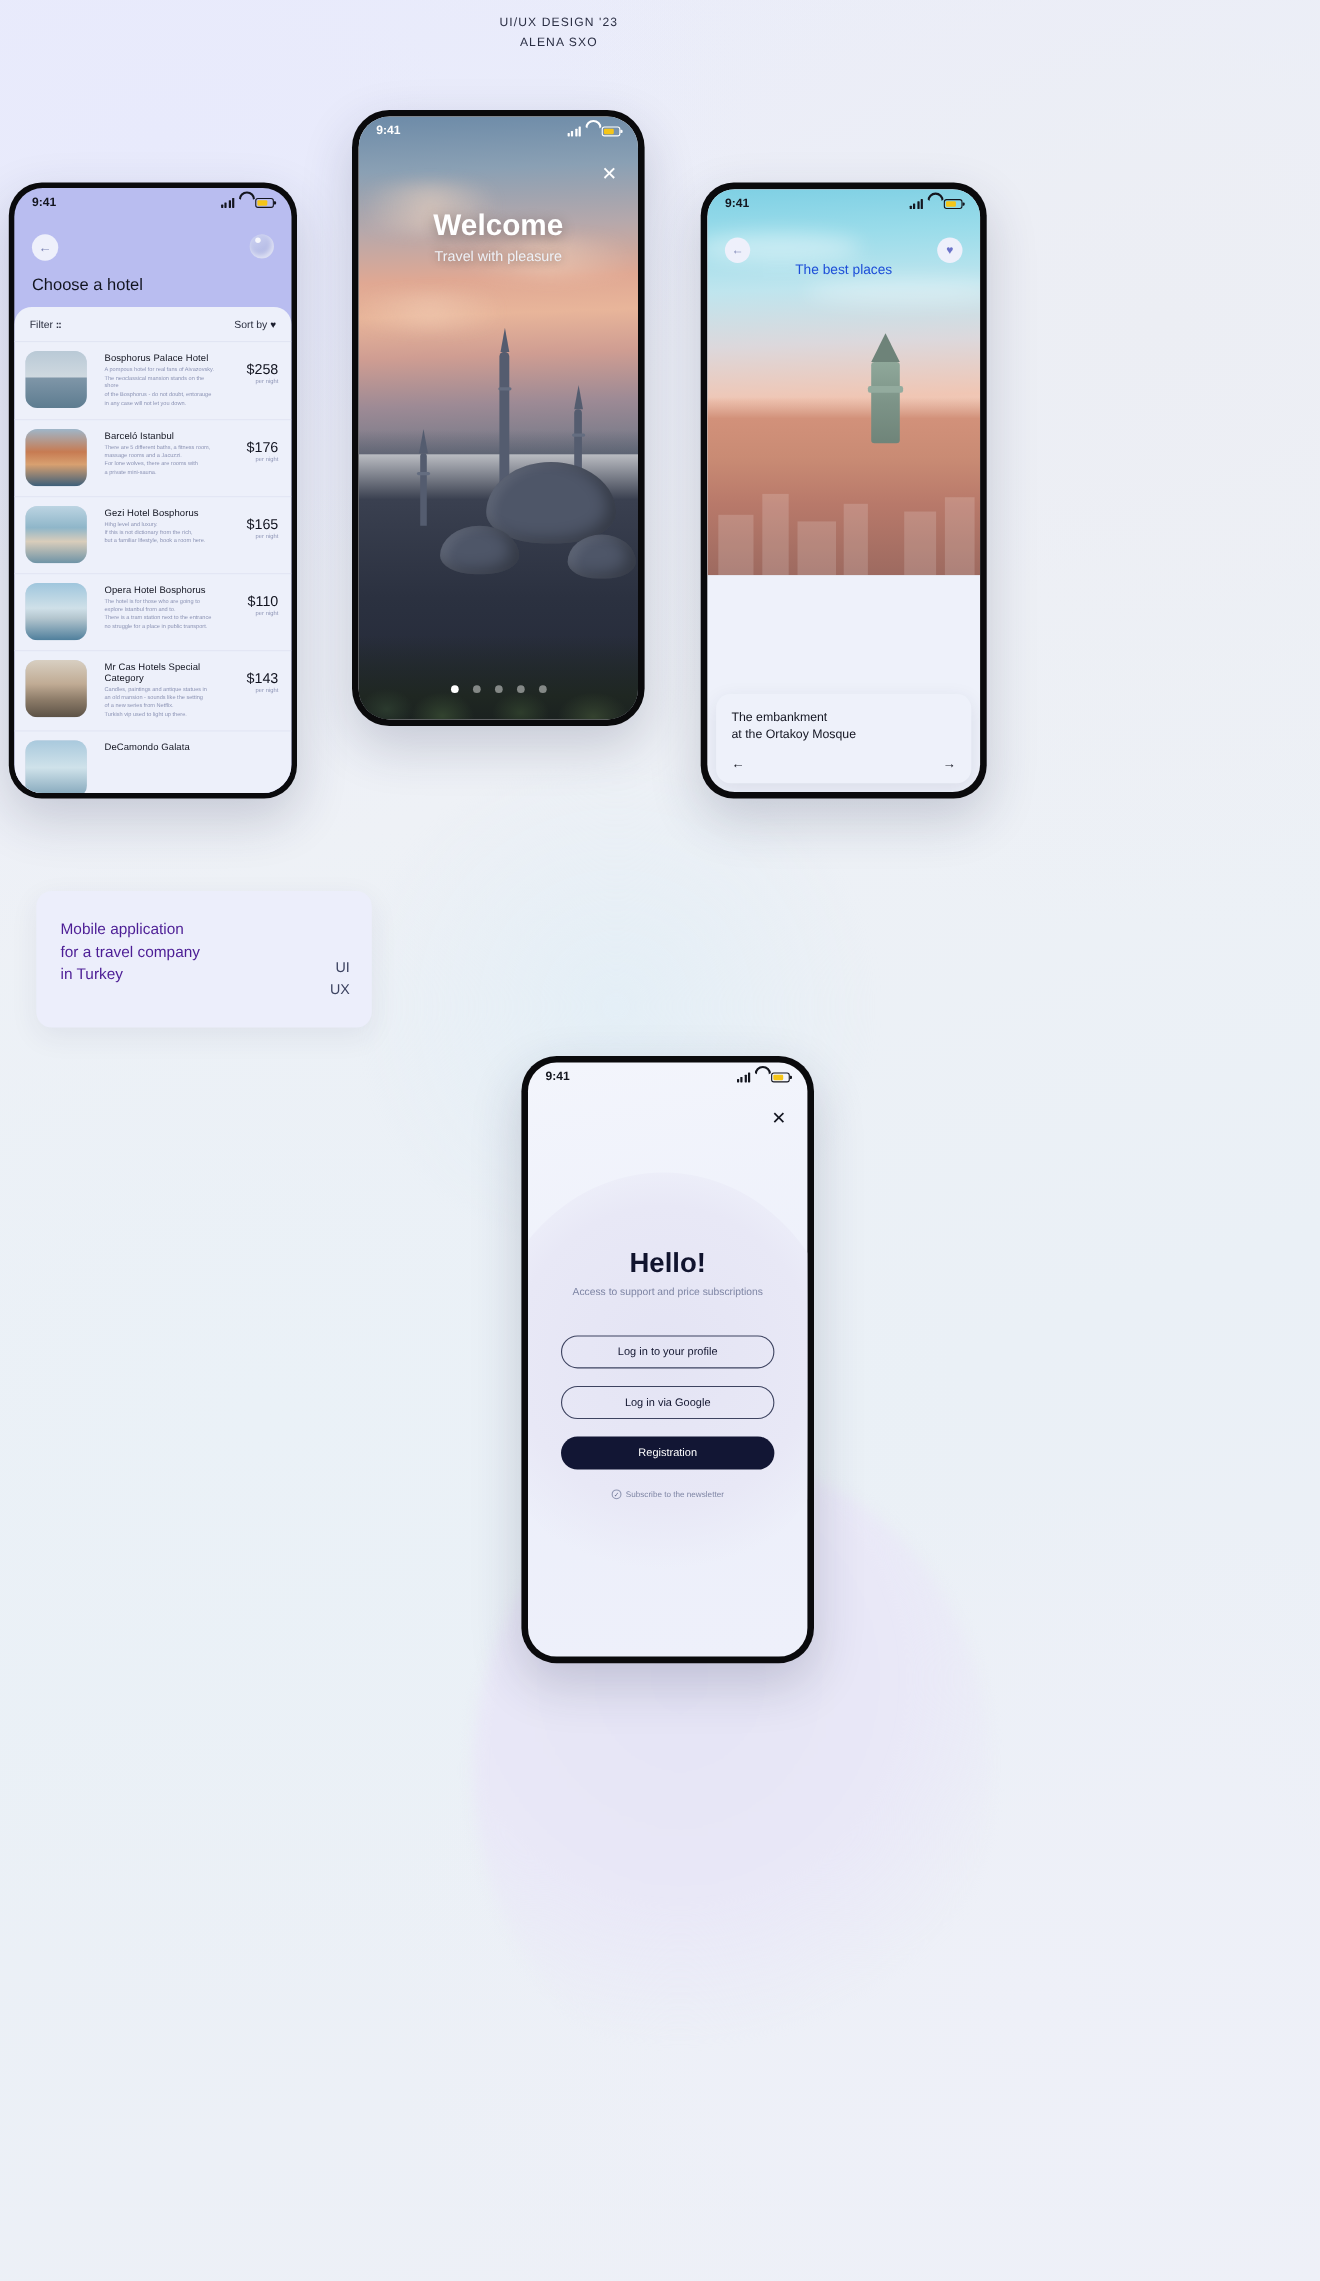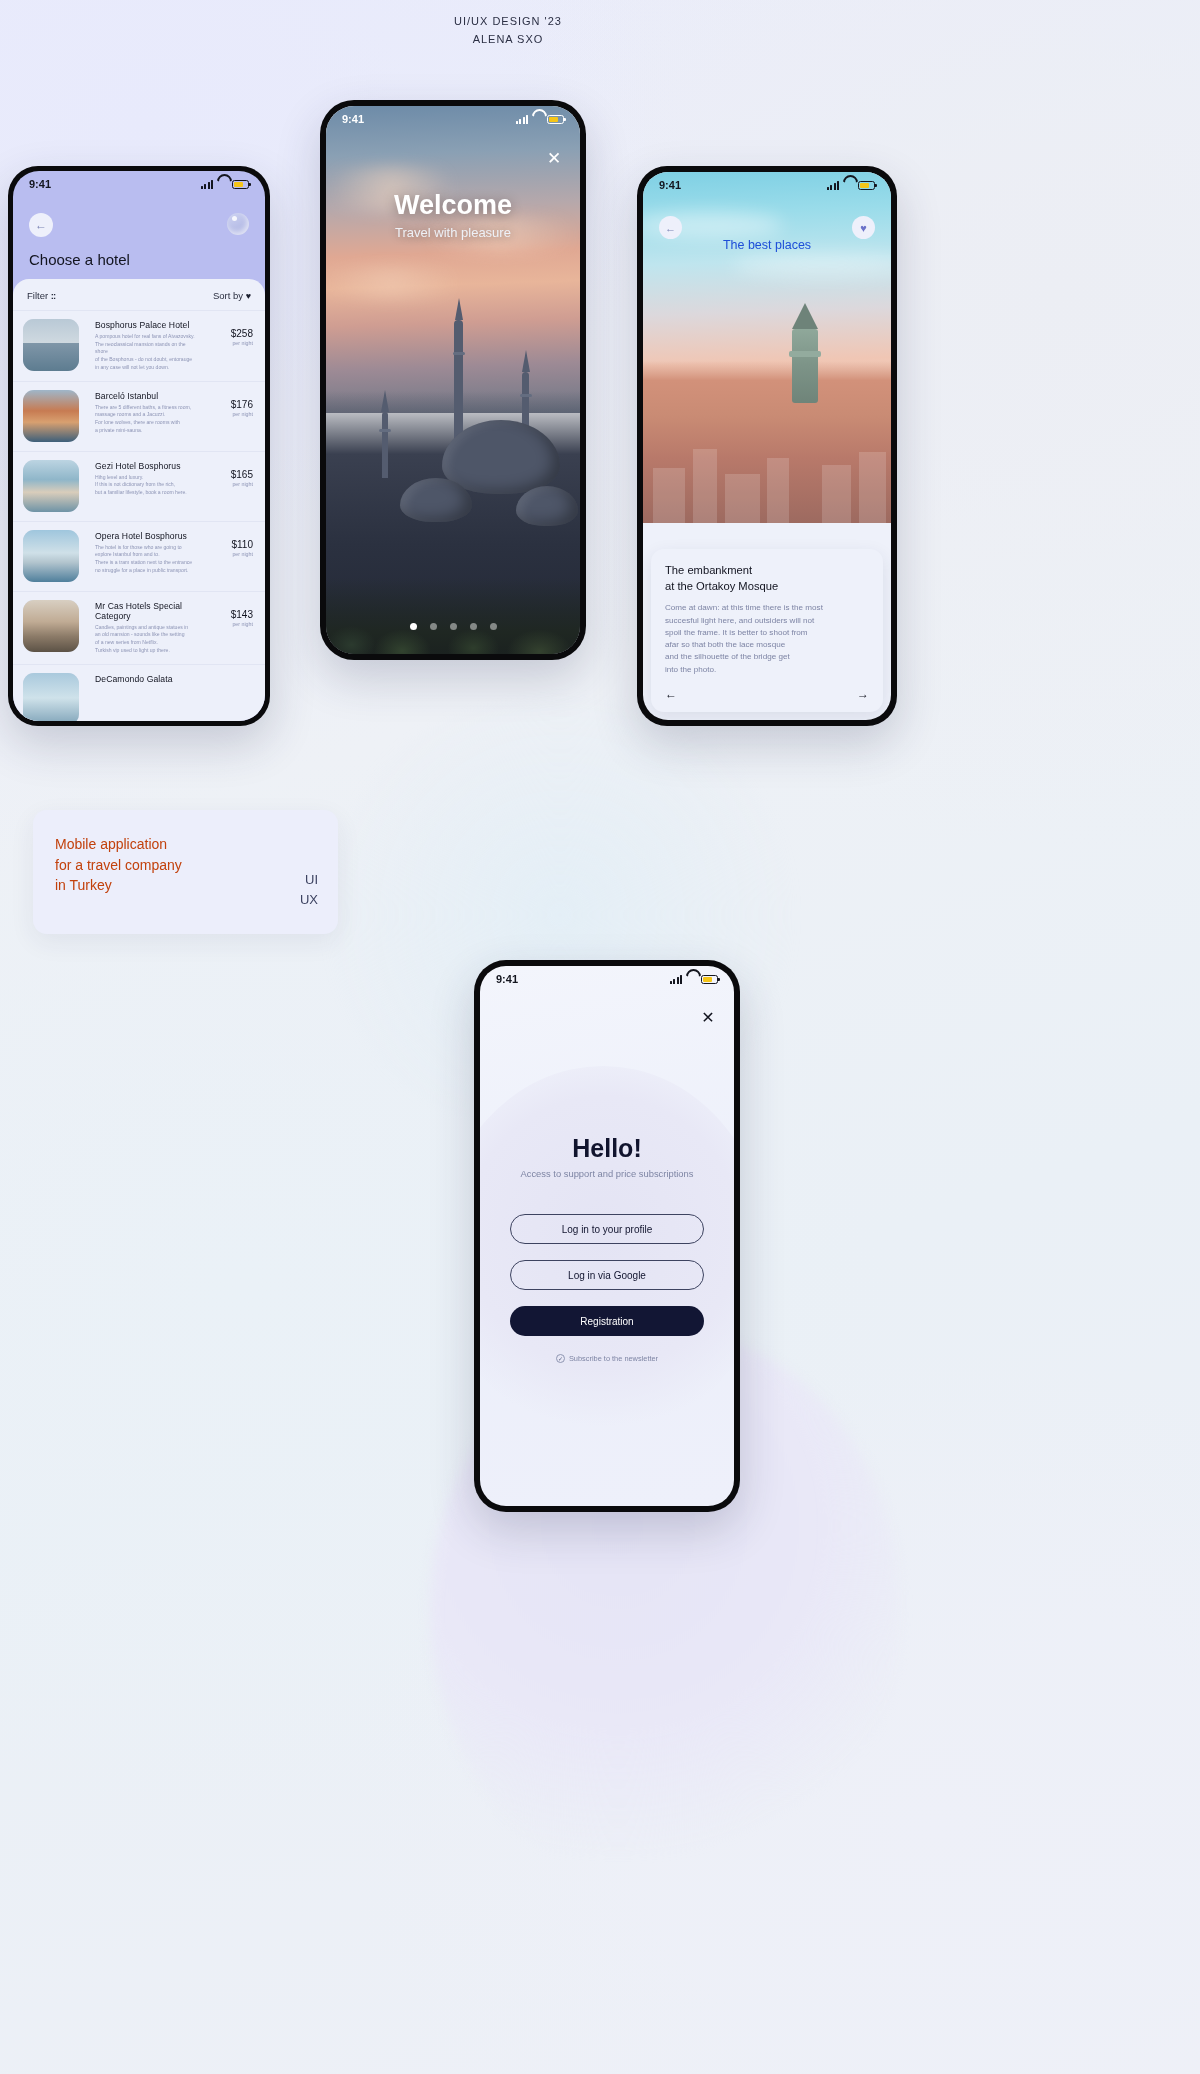--- a/index.html
+++ b/index.html
@@ -94,21 +94,21 @@
   }
   .hl-thumb {
     width:56px; height:52px; flex:none; border-radius:11px; overflow:hidden;
     position:relative; background:#cfd8e6;
   }
   .hl-thumb .sky { position:absolute; inset:0; }
   .hl-body { flex:1; min-width:0; padding-top:1px; }
   .hl-name { font-size:8.6px; color:#11131f; font-weight:400; letter-spacing:.1px; }
   .hl-desc { margin-top:3px; font-size:5.1px; line-height:1.52; color:#8d94b5; white-space:pre-line; }
   .hl-price { flex:none; width:42px; text-align:right; padding-top:9px; }
-  .hl-price .amt { font-size:10px; color:#11131f; }
+  .hl-price .amt { font-size:13px; color:#11131f; }
   .hl-price .per { font-size:5.3px; color:#8d94b5; margin-top:1px; }
 
   
   #phone-welcome { left:320px; top:100px; width:266px; height:560px; border-radius:34px; padding:6px; }
   #phone-welcome .screen { left:6px; top:6px; width:254px; height:548px; border-radius:28px; }
   .wel-photo { position:absolute; inset:0; }
   .wel-sky {
     position:absolute; left:0; top:0; width:100%; height:56%;
     background:linear-gradient(178deg,#6d8ba8 0%,#8aa0b4 16%,#b6a8ab 33%,#e0a893 48%,#e8b59a 58%,#cf9d92 70%,#9d8a95 84%,#6f7786 100%);
   }
@@ -199,21 +199,21 @@
   .pl-card p { margin-top:8px; font-size:8.1px; line-height:1.52; color:#7d84a4; white-space:pre-line; }
   .pl-nav { display:flex; justify-content:space-between; align-items:center; margin-top:11px; }
   .pl-nav span { font-size:12px; color:#12141f; cursor:pointer; }
 
   
   #about-card {
     position:absolute; left:33px; top:810px; width:305px; height:124px;
     background:#eceefb; border-radius:14px; box-shadow:0 8px 26px rgba(40,46,80,.07);
     padding:24px 22px;
   }
-  #about-card .txt { font-size:14px; line-height:1.48; color:#c2410c; white-space:pre-line; }
+  #about-card .txt { font-size:14px; line-height:1.48; color:#4c1d95; white-space:pre-line; }
   #about-card .tags {
     position:absolute; right:20px; top:60px; text-align:right;
     font-size:13px; line-height:1.55; color:#3d4361;
   }
 
   
   #phone-login { left:474px; top:960px; width:266px; height:552px; border-radius:32px; padding:6px; }
   #phone-login .screen { left:6px; top:6px; width:254px; height:540px; border-radius:26px;
     background:linear-gradient(170deg,#f3f5fc 0%,#eceffa 55%,#eef0fa 100%); }
   .lg-blob {
@@ -469,26 +469,20 @@
       </span>
     </div>
 
     <div class="circ-btn pl-back">←</div>
     <div class="circ-btn pl-fav">♥</div>
     <div class="pl-title">The best places</div>
 
     <div class="pl-card">
       <h3>The embankment
 at the Ortakoy Mosque</h3>
-      <p>Come at dawn: at this time there is the most
-succesful light here, and outsiders will not
-spoil the frame. It is better to shoot from
-afar so that both the lace mosque
-and the silhouette of the bridge get
-into the photo.</p>
       <div class="pl-nav">
         <span>←</span>
         <span>→</span>
       </div>
     </div>
   </div>
 </div>
 
 <div id="about-card">
   <div class="txt">Mobile application

